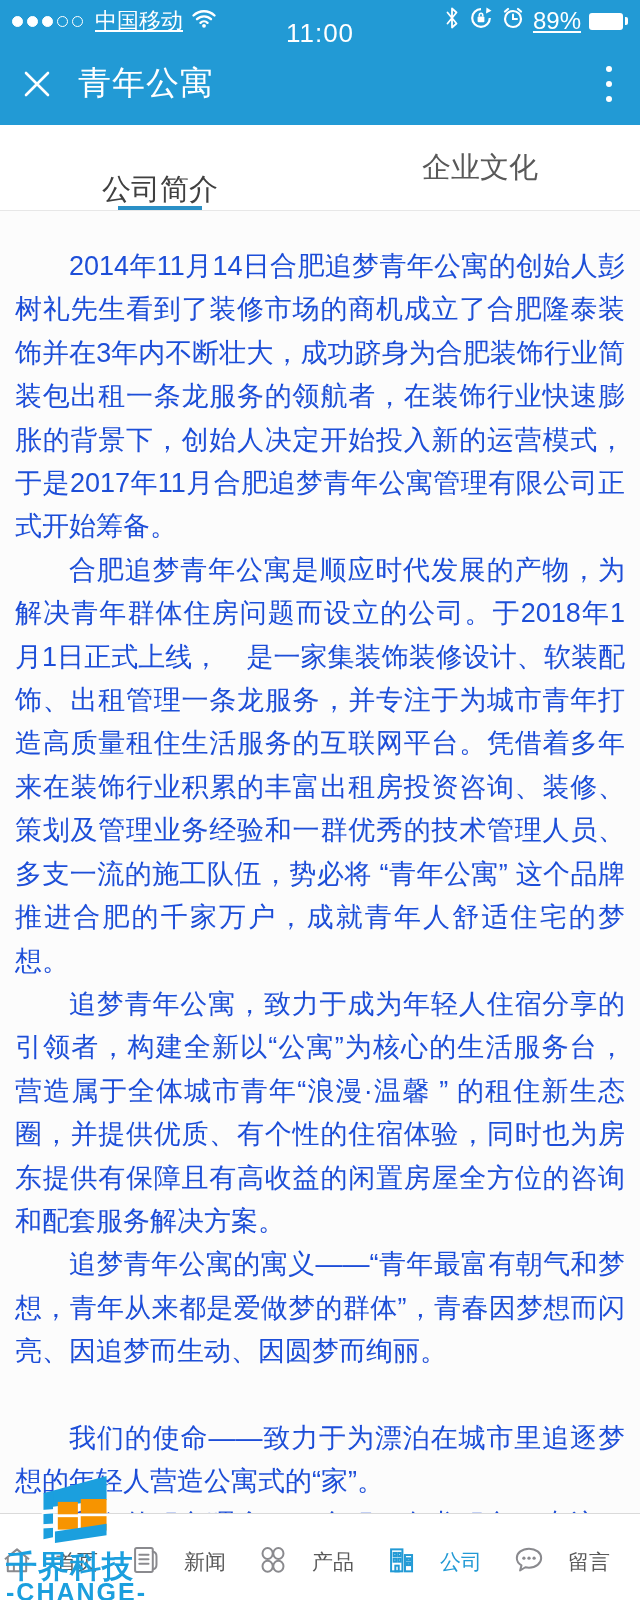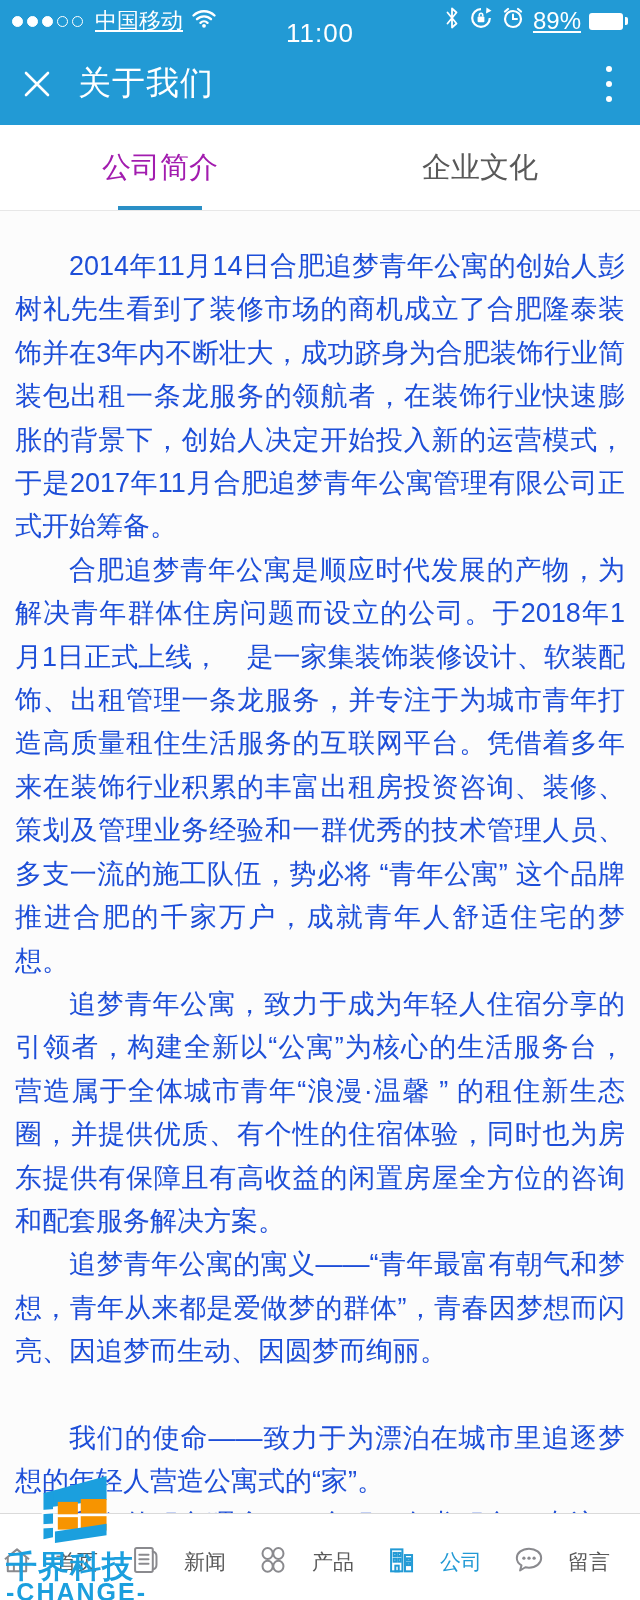--- a/index.html
+++ b/index.html
@@ -29,21 +29,21 @@
     display:flex; align-items:center; padding:0 20px;
   }
   .appbar .title { font-size:33px; margin-left:24px; letter-spacing:1px; }
   .menu-dots { margin-left:auto; display:flex; flex-direction:column; gap:9px; padding:4px 8px; }
   .menu-dots i { width:6px; height:6px; border-radius:50%; background:#fff; }
 
   
   .tabs { height:86px; background:#fff; display:flex; border-bottom:1px solid #e7e7e7; }
   .tab { flex:1; position:relative; display:flex; align-items:center; justify-content:center;
          font-size:29px; color:#595959; cursor:pointer; }
-  .tab.active { color:#a21caf; }
+  .tab.active { color:#404040;align-items:flex-end; }
   .tab .underline { position:absolute; bottom:0; left:50%; transform:translateX(-50%);
          width:84px; height:4px; background:#2a8fc6; }
 
   
   .content {
     height:1302px; padding:34px 15px 0 15px; overflow:hidden;
     font-size:27px; line-height:43.4px; color:#1d4ed8;
     text-align:justify; background:#fcfcfc;
   }
   .content p { text-indent:2em; min-height:43px; }
@@ -121,21 +121,21 @@
       </span>
     </div>
   </div>
 
   <div class="appbar">
     <span style="display:flex;">
       <svg width="34" height="34" viewBox="0 0 34 34">
         <path d="M6 6 L28 28 M28 6 L6 28" stroke="#fff" stroke-width="2.6" stroke-linecap="round"></path>
       </svg>
     </span>
-    <span class="title">关于我们</span>
+    <span class="title">青年公寓</span>
     <span class="menu-dots">
       <i></i>
         <i></i>
         <i></i>
     </span>
   </div>
 
   <div class="tabs">
     <div class="tab active">
       <span>公司简介</span>

